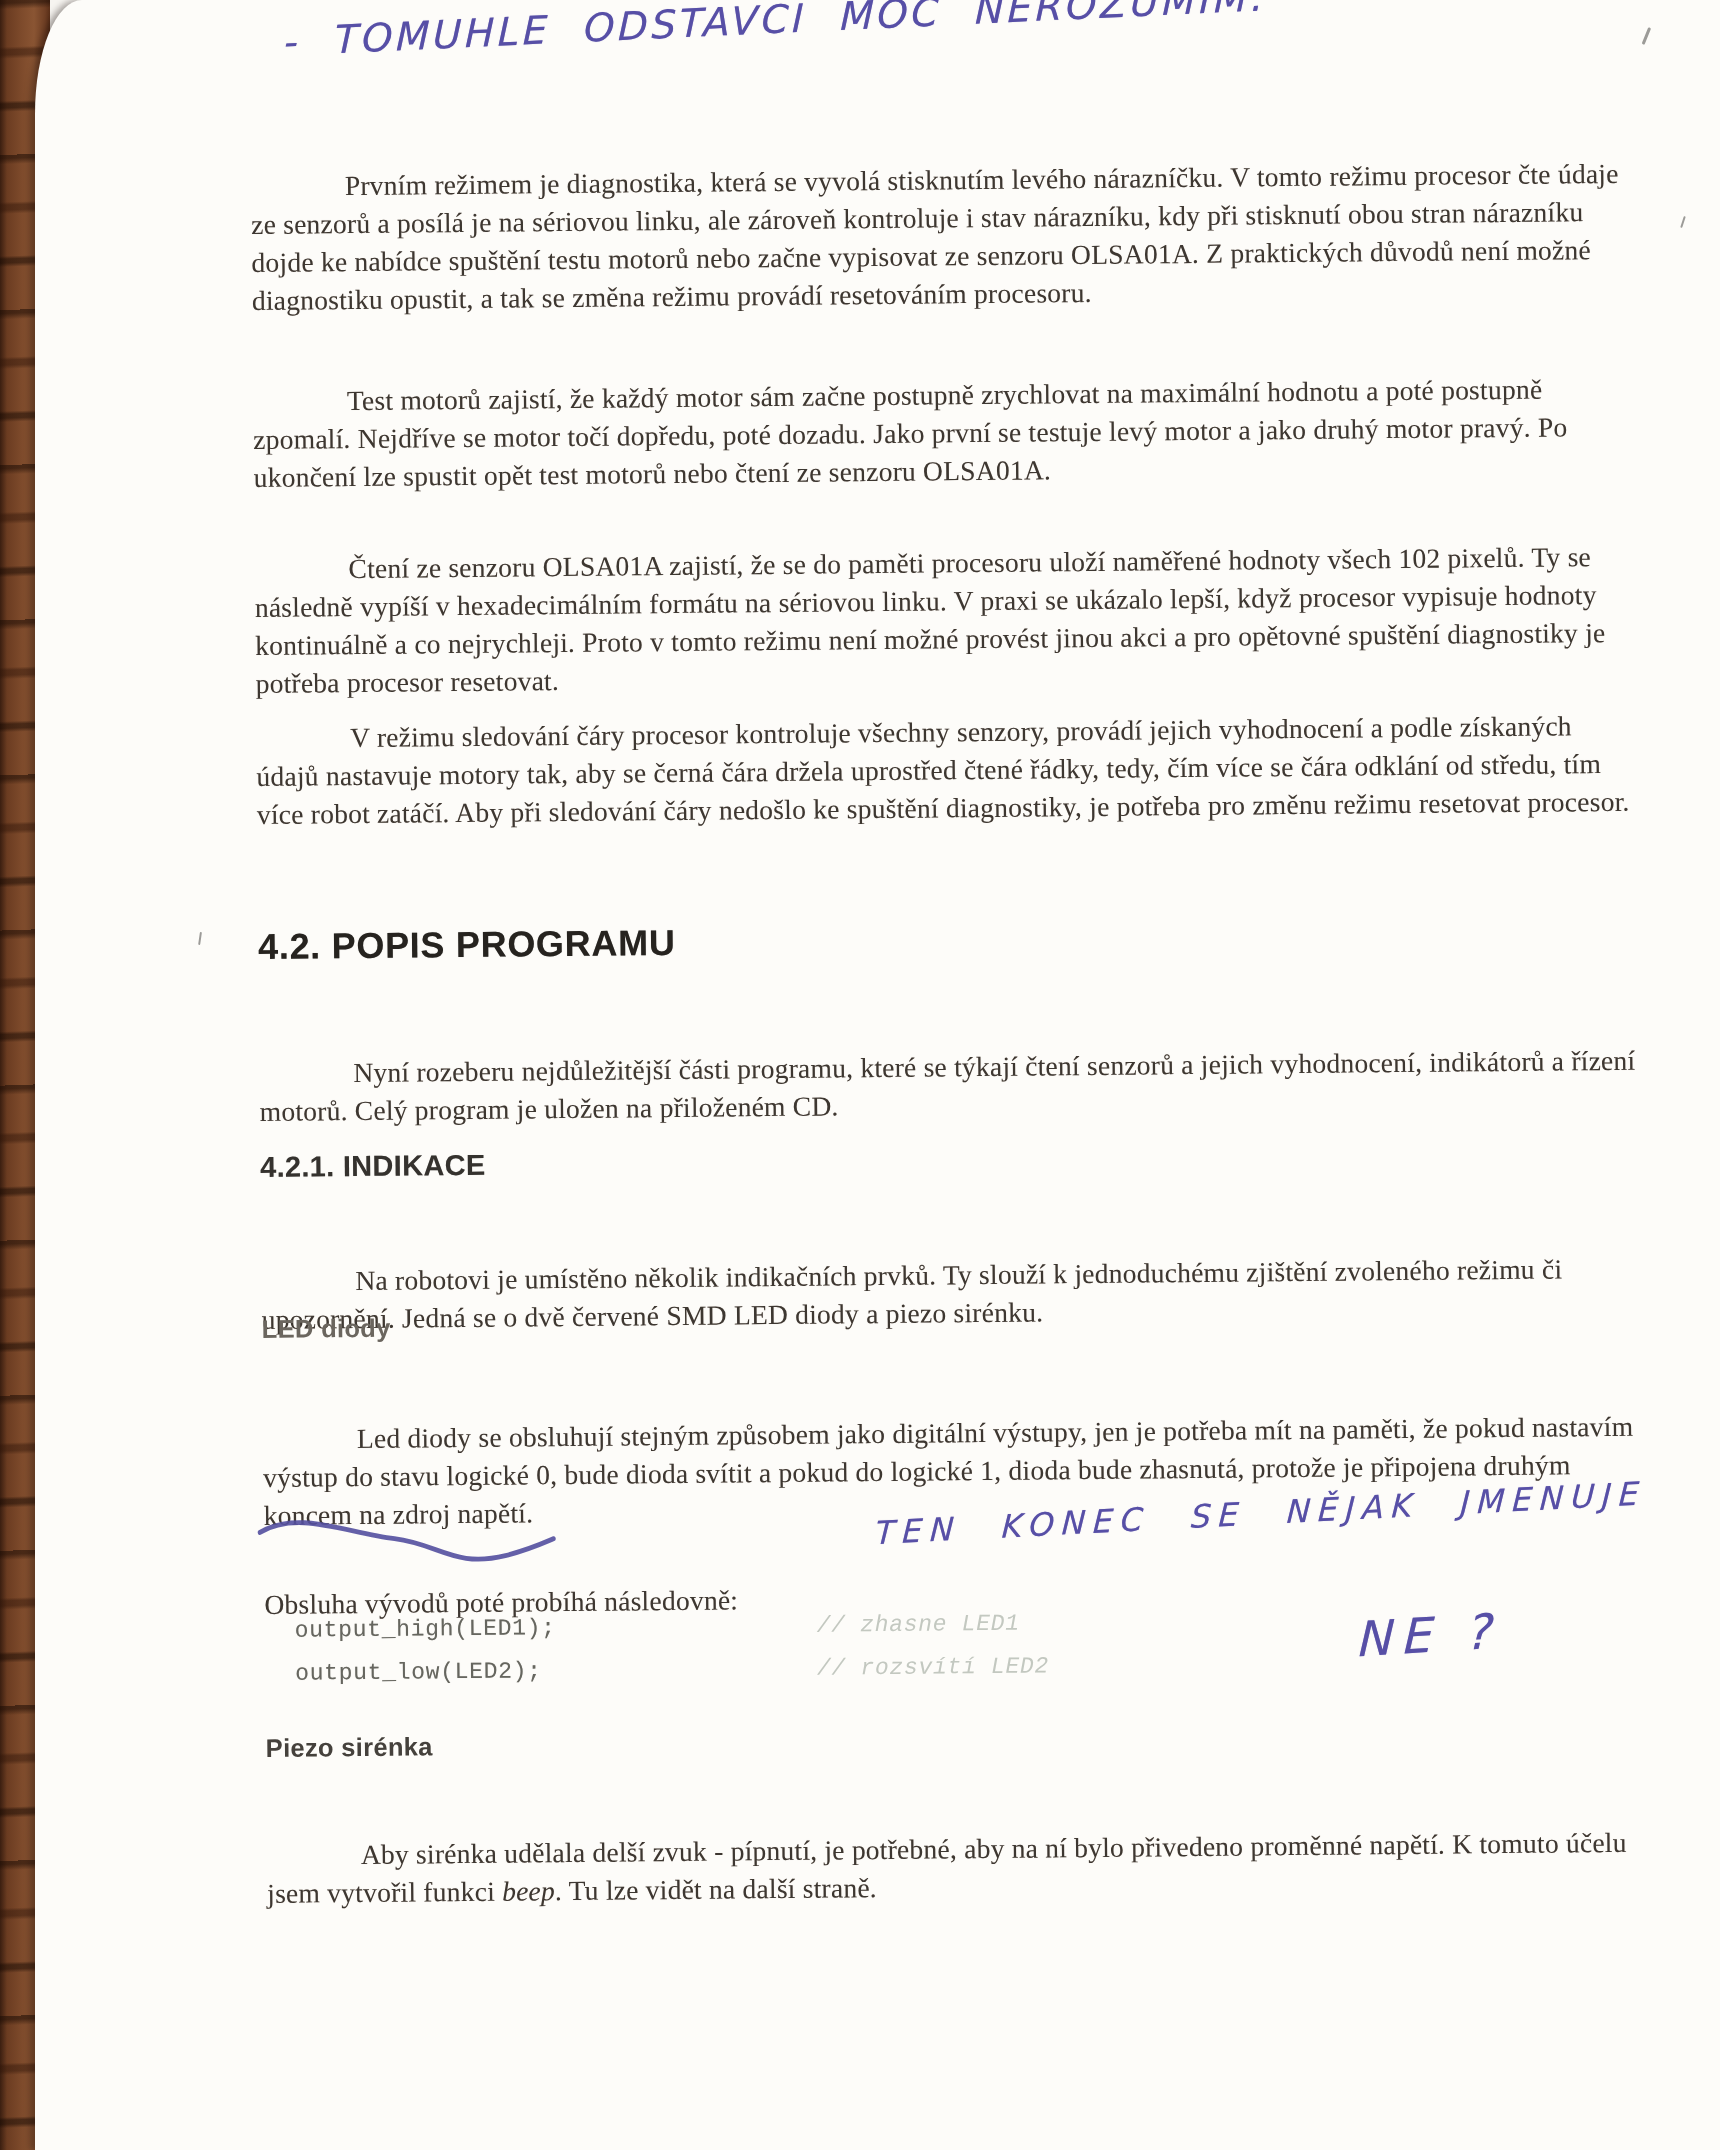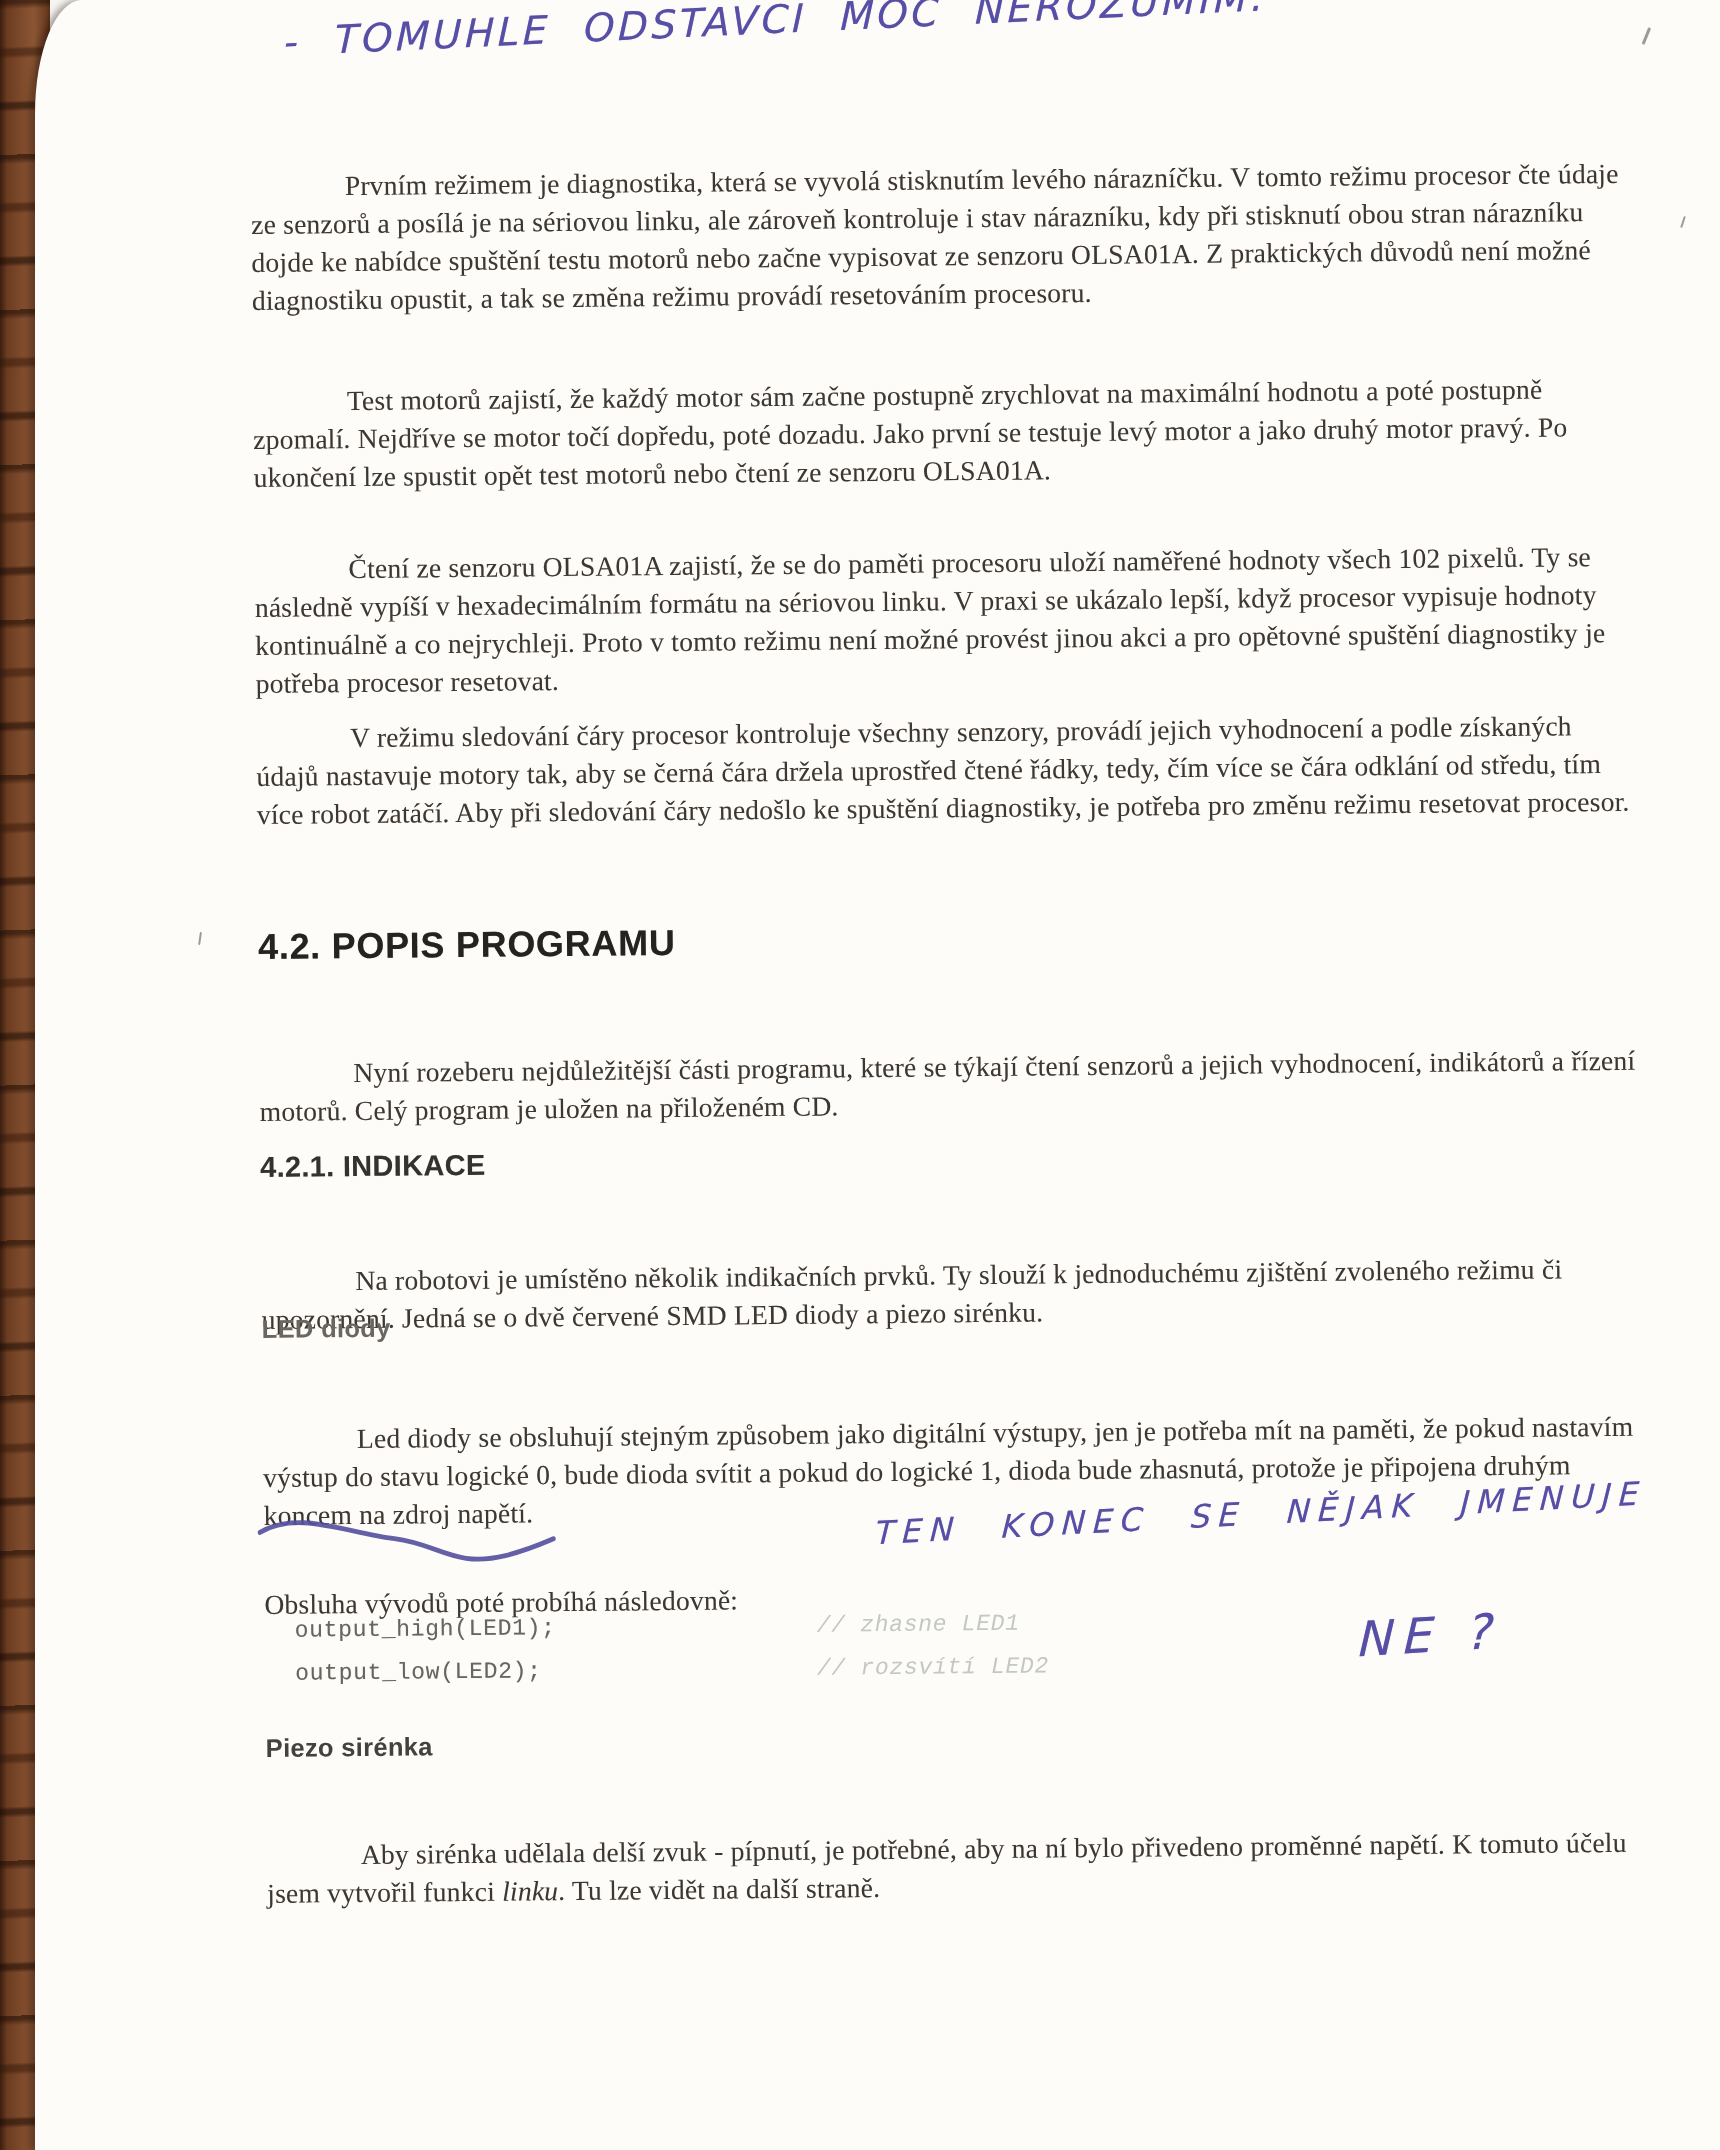--- a/index.html
+++ b/index.html
@@ -137,16 +137,16 @@
       <span class="codecomment">// zhasne  LED1</span>
     </div>
     <div class="codeline">
       <span class="codetext">output_low(LED2);</span>
       <span class="codecomment">// rozsvítí LED2</span>
     </div>
   </div>
 
   <div class="sublabel piezo" style="top:1734px;">Piezo sirénka</div>
 
-  <p class="para" style="top:1809px;"><span>Aby sirénka udělala delší zvuk - pípnutí, je potřebné, aby na ní bylo přivedeno proměnné napětí. K tomuto účelu jsem vytvořil funkci </span><i>linku</i><span>. Tu lze vidět na další straně.</span></p>
+  <p class="para" style="top:1809px;"><span>Aby sirénka udělala delší zvuk - pípnutí, je potřebné, aby na ní bylo přivedeno proměnné napětí. K tomuto účelu jsem vytvořil funkci </span><i>beep</i><span>. Tu lze vidět na další straně.</span></p>
 
 </div>
 
 
 </body></html>

